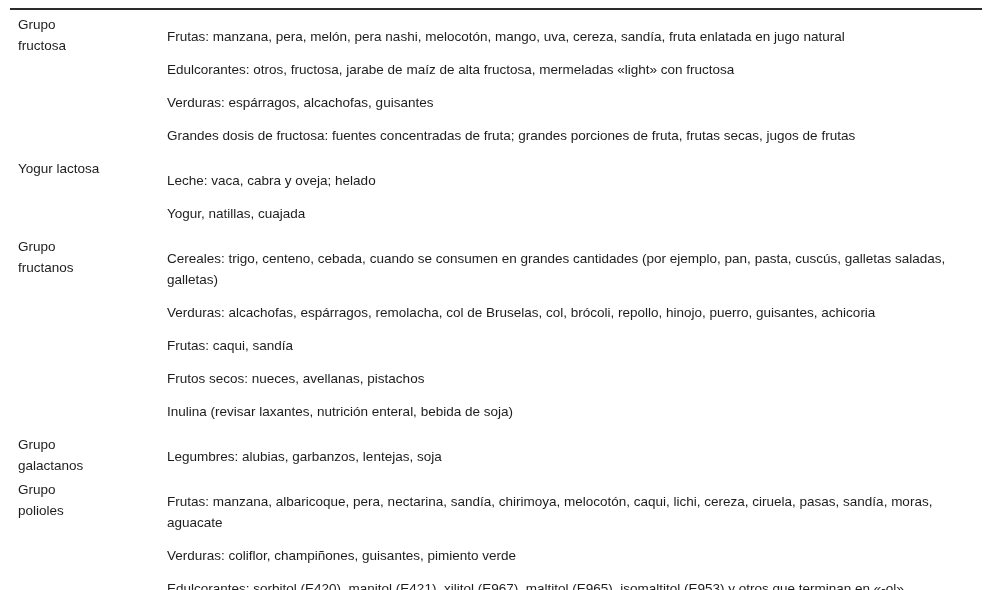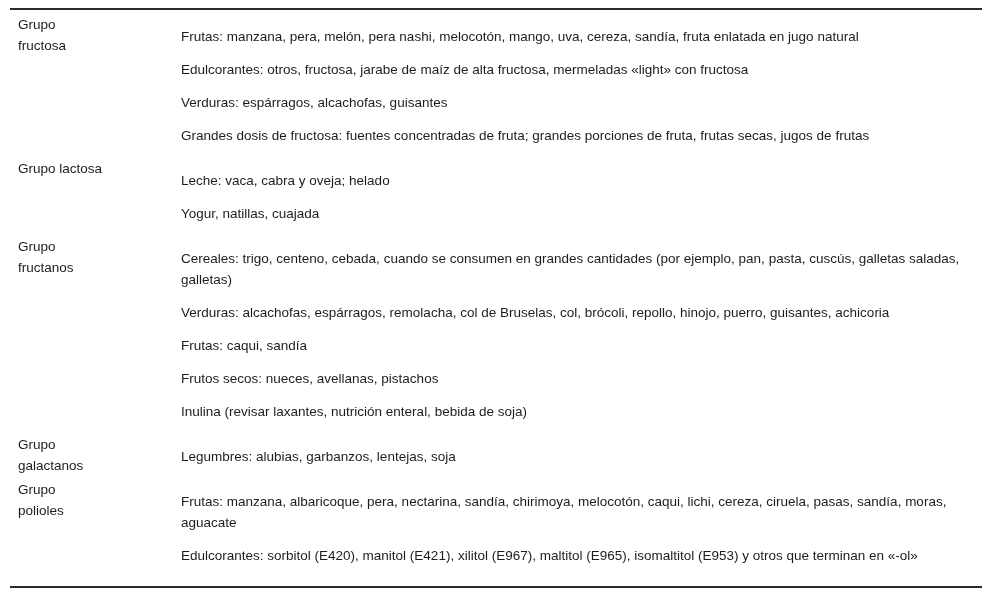--- a/index.html
+++ b/index.html
@@ -20,21 +20,20 @@
     margin: 8px 10px 0 10px;
     border-top: 2px solid #2b2b2b;
     border-bottom: 2px solid #2b2b2b;
     padding: 4px 8px 8px 8px;
     min-height: 556px;
     box-sizing: border-box;
   }
   .row {
     display: flex;
     align-items: flex-start;
-    gap: 14px;
   }
   .cell-group {
     width: 137px;
     flex: 0 0 137px;
     box-sizing: border-box;
     padding-right: 50px; 
   }
   .cell-items {
     flex: 1 1 auto;
     min-width: 0;
@@ -53,21 +52,21 @@
     <div class="cell-group">Grupo fructosa</div>
     <div class="cell-items">
       <p>Frutas: manzana, pera, melón, pera nashi, melocotón, mango, uva, cereza, sandía, fruta enlatada en jugo natural</p>
       <p>Edulcorantes: otros, fructosa, jarabe de maíz de alta fructosa, mermeladas «light» con fructosa</p>
       <p>Verduras: espárragos, alcachofas, guisantes</p>
       <p>Grandes dosis de fructosa: fuentes concentradas de fruta; grandes porciones de fruta, frutas secas, jugos de frutas</p>
     </div>
   </section>
 
   <section class="row">
-    <div class="cell-group">Grupo lactosa</div>
+    <div class="cell-group">Yogur lactosa</div>
     <div class="cell-items">
       <p>Leche: vaca, cabra y oveja; helado</p>
       <p>Yogur, natillas, cuajada</p>
     </div>
   </section>
 
   <section class="row">
     <div class="cell-group">Grupo fructanos</div>
     <div class="cell-items">
       <p>Cereales: trigo, centeno, cebada, cuando se consumen en grandes cantidades (por ejemplo, pan, pasta, cuscús, galletas saladas, galletas)</p>
@@ -82,17 +81,18 @@
     <div class="cell-group">Grupo galactanos</div>
     <div class="cell-items">
       <p>Legumbres: alubias, garbanzos, lentejas, soja</p>
     </div>
   </section>
 
   <section class="row">
     <div class="cell-group">Grupo polioles</div>
     <div class="cell-items">
       <p>Frutas: manzana, albaricoque, pera, nectarina, sandía, chirimoya, melocotón, caqui, lichi, cereza, ciruela, pasas, sandía, moras, aguacate</p>
+      <p>Verduras: coliflor, champiñones, guisantes, pimiento verde</p>
       <p>Edulcorantes: sorbitol (E420), manitol (E421), xilitol (E967), maltitol (E965), isomaltitol (E953) y otros que terminan en «-ol»</p>
     </div>
   </section>
 
 </div>
 
 </body></html>

